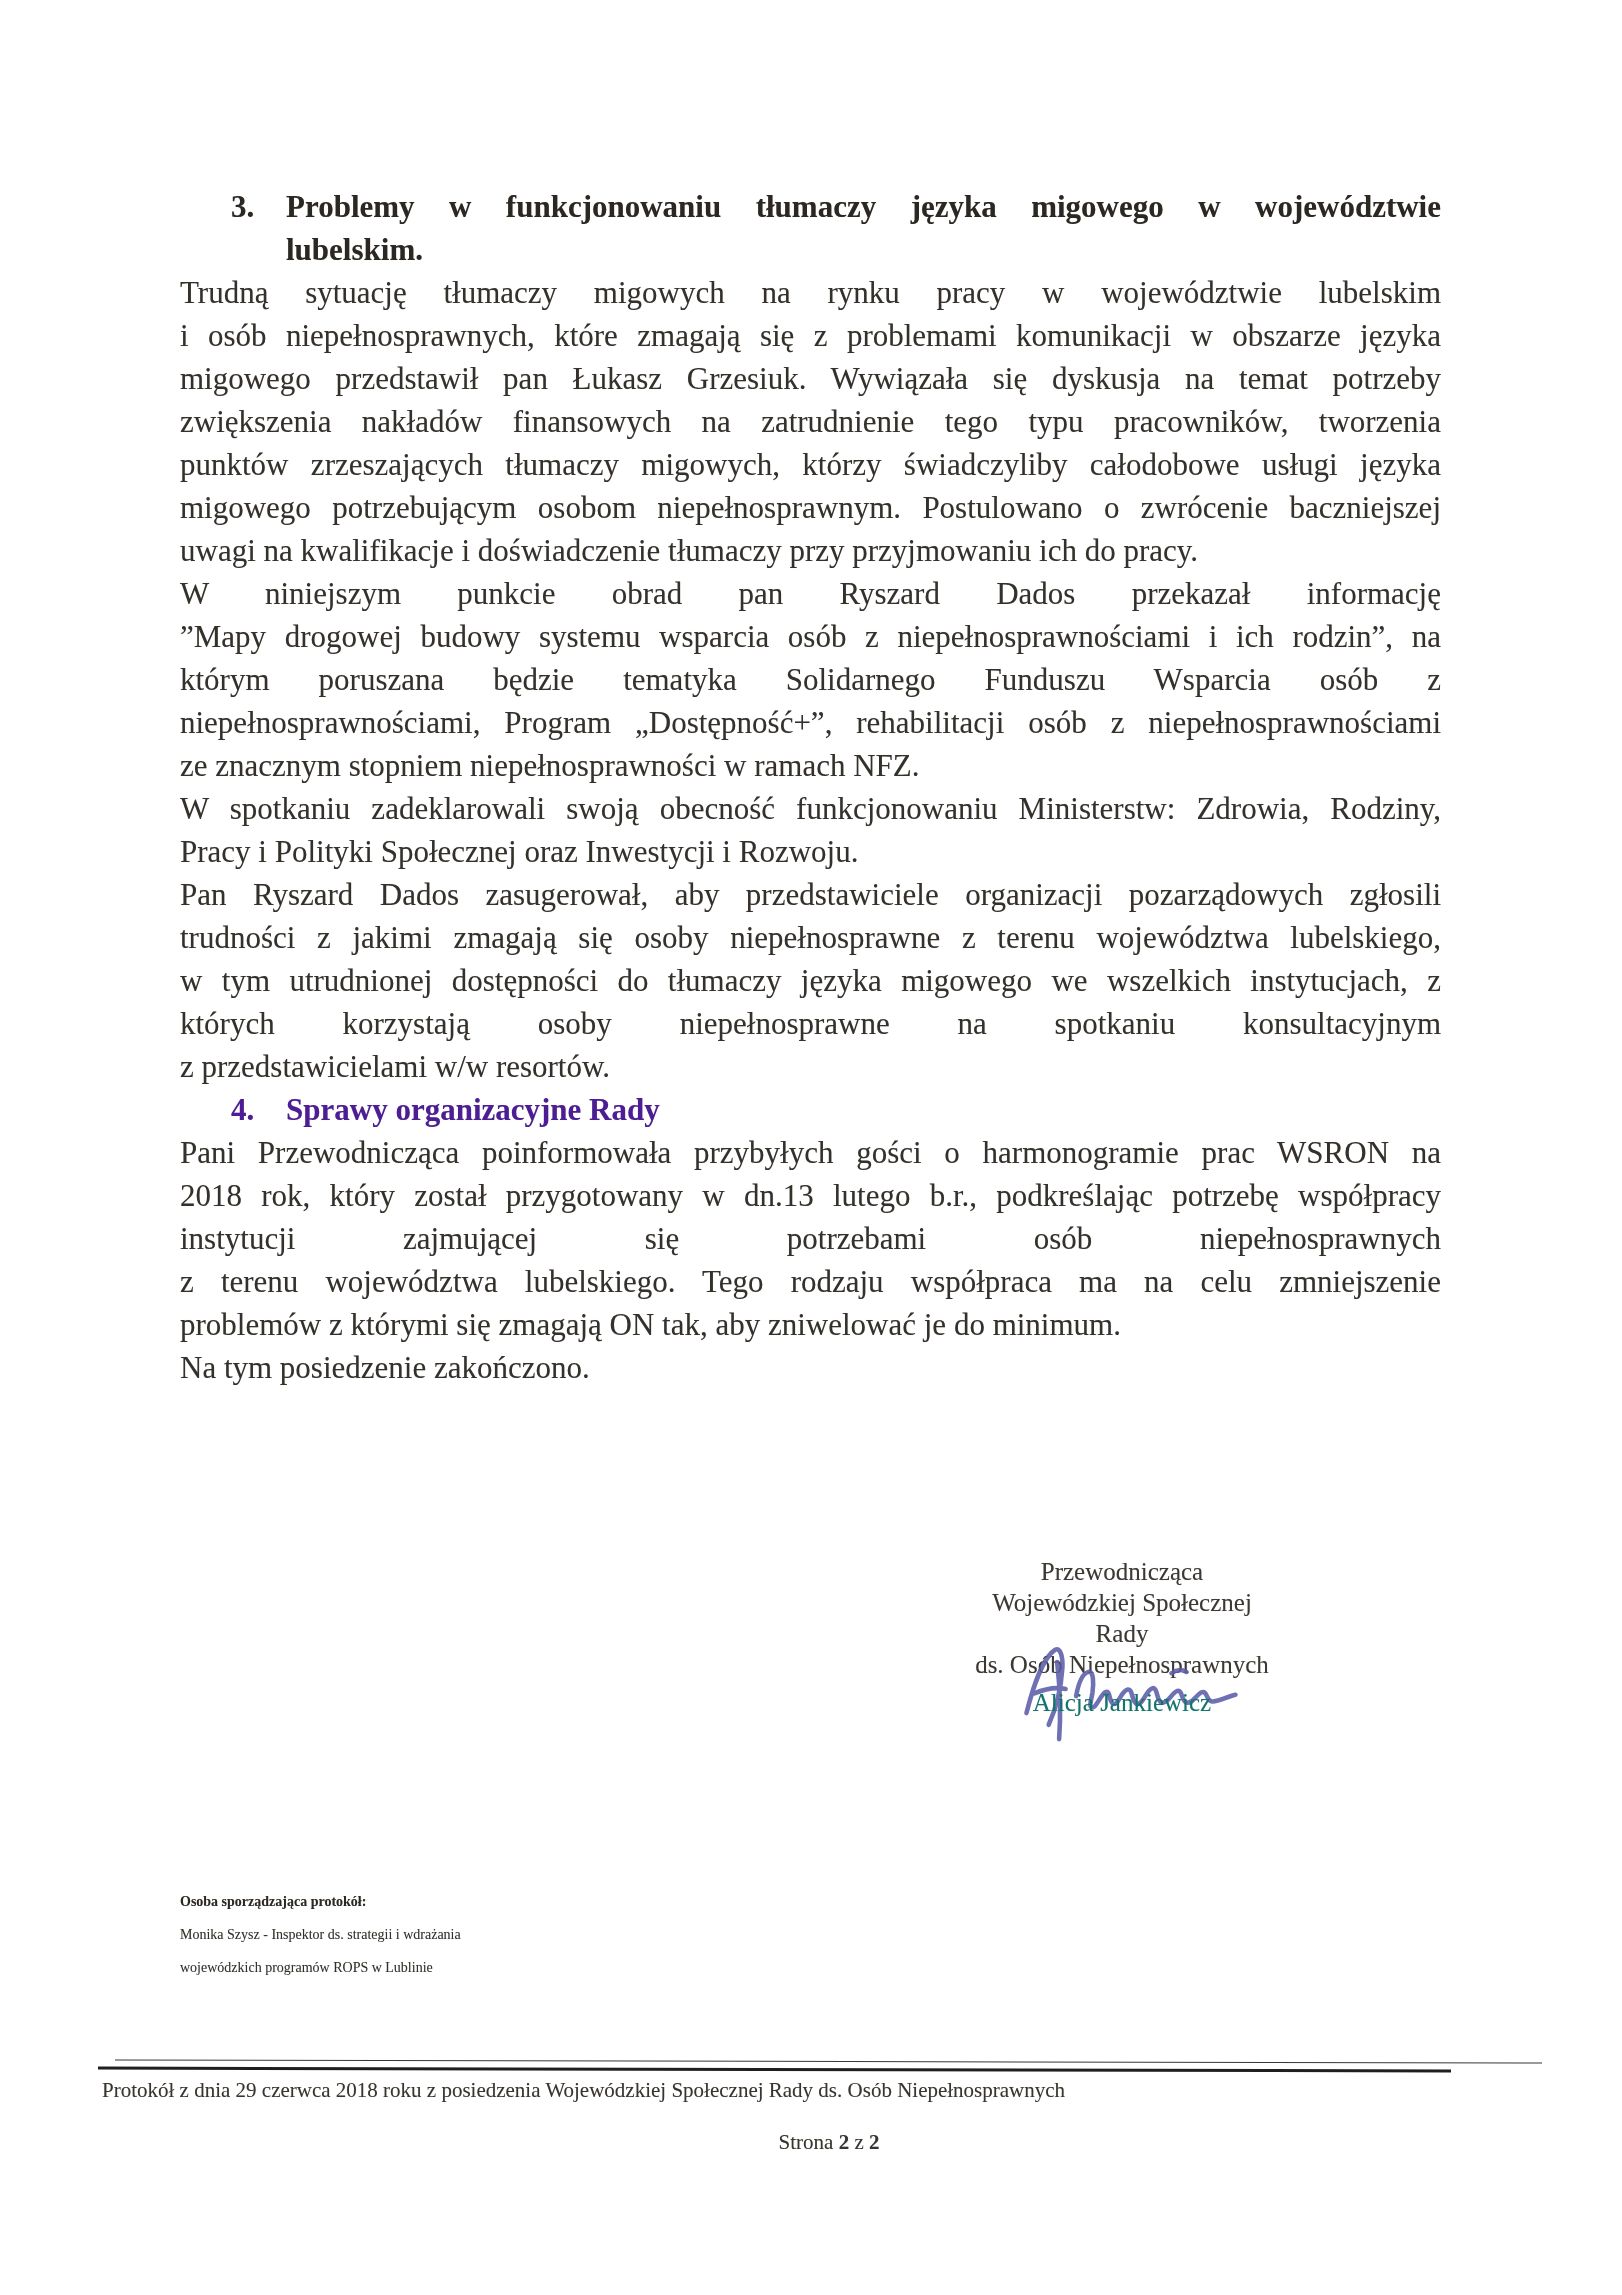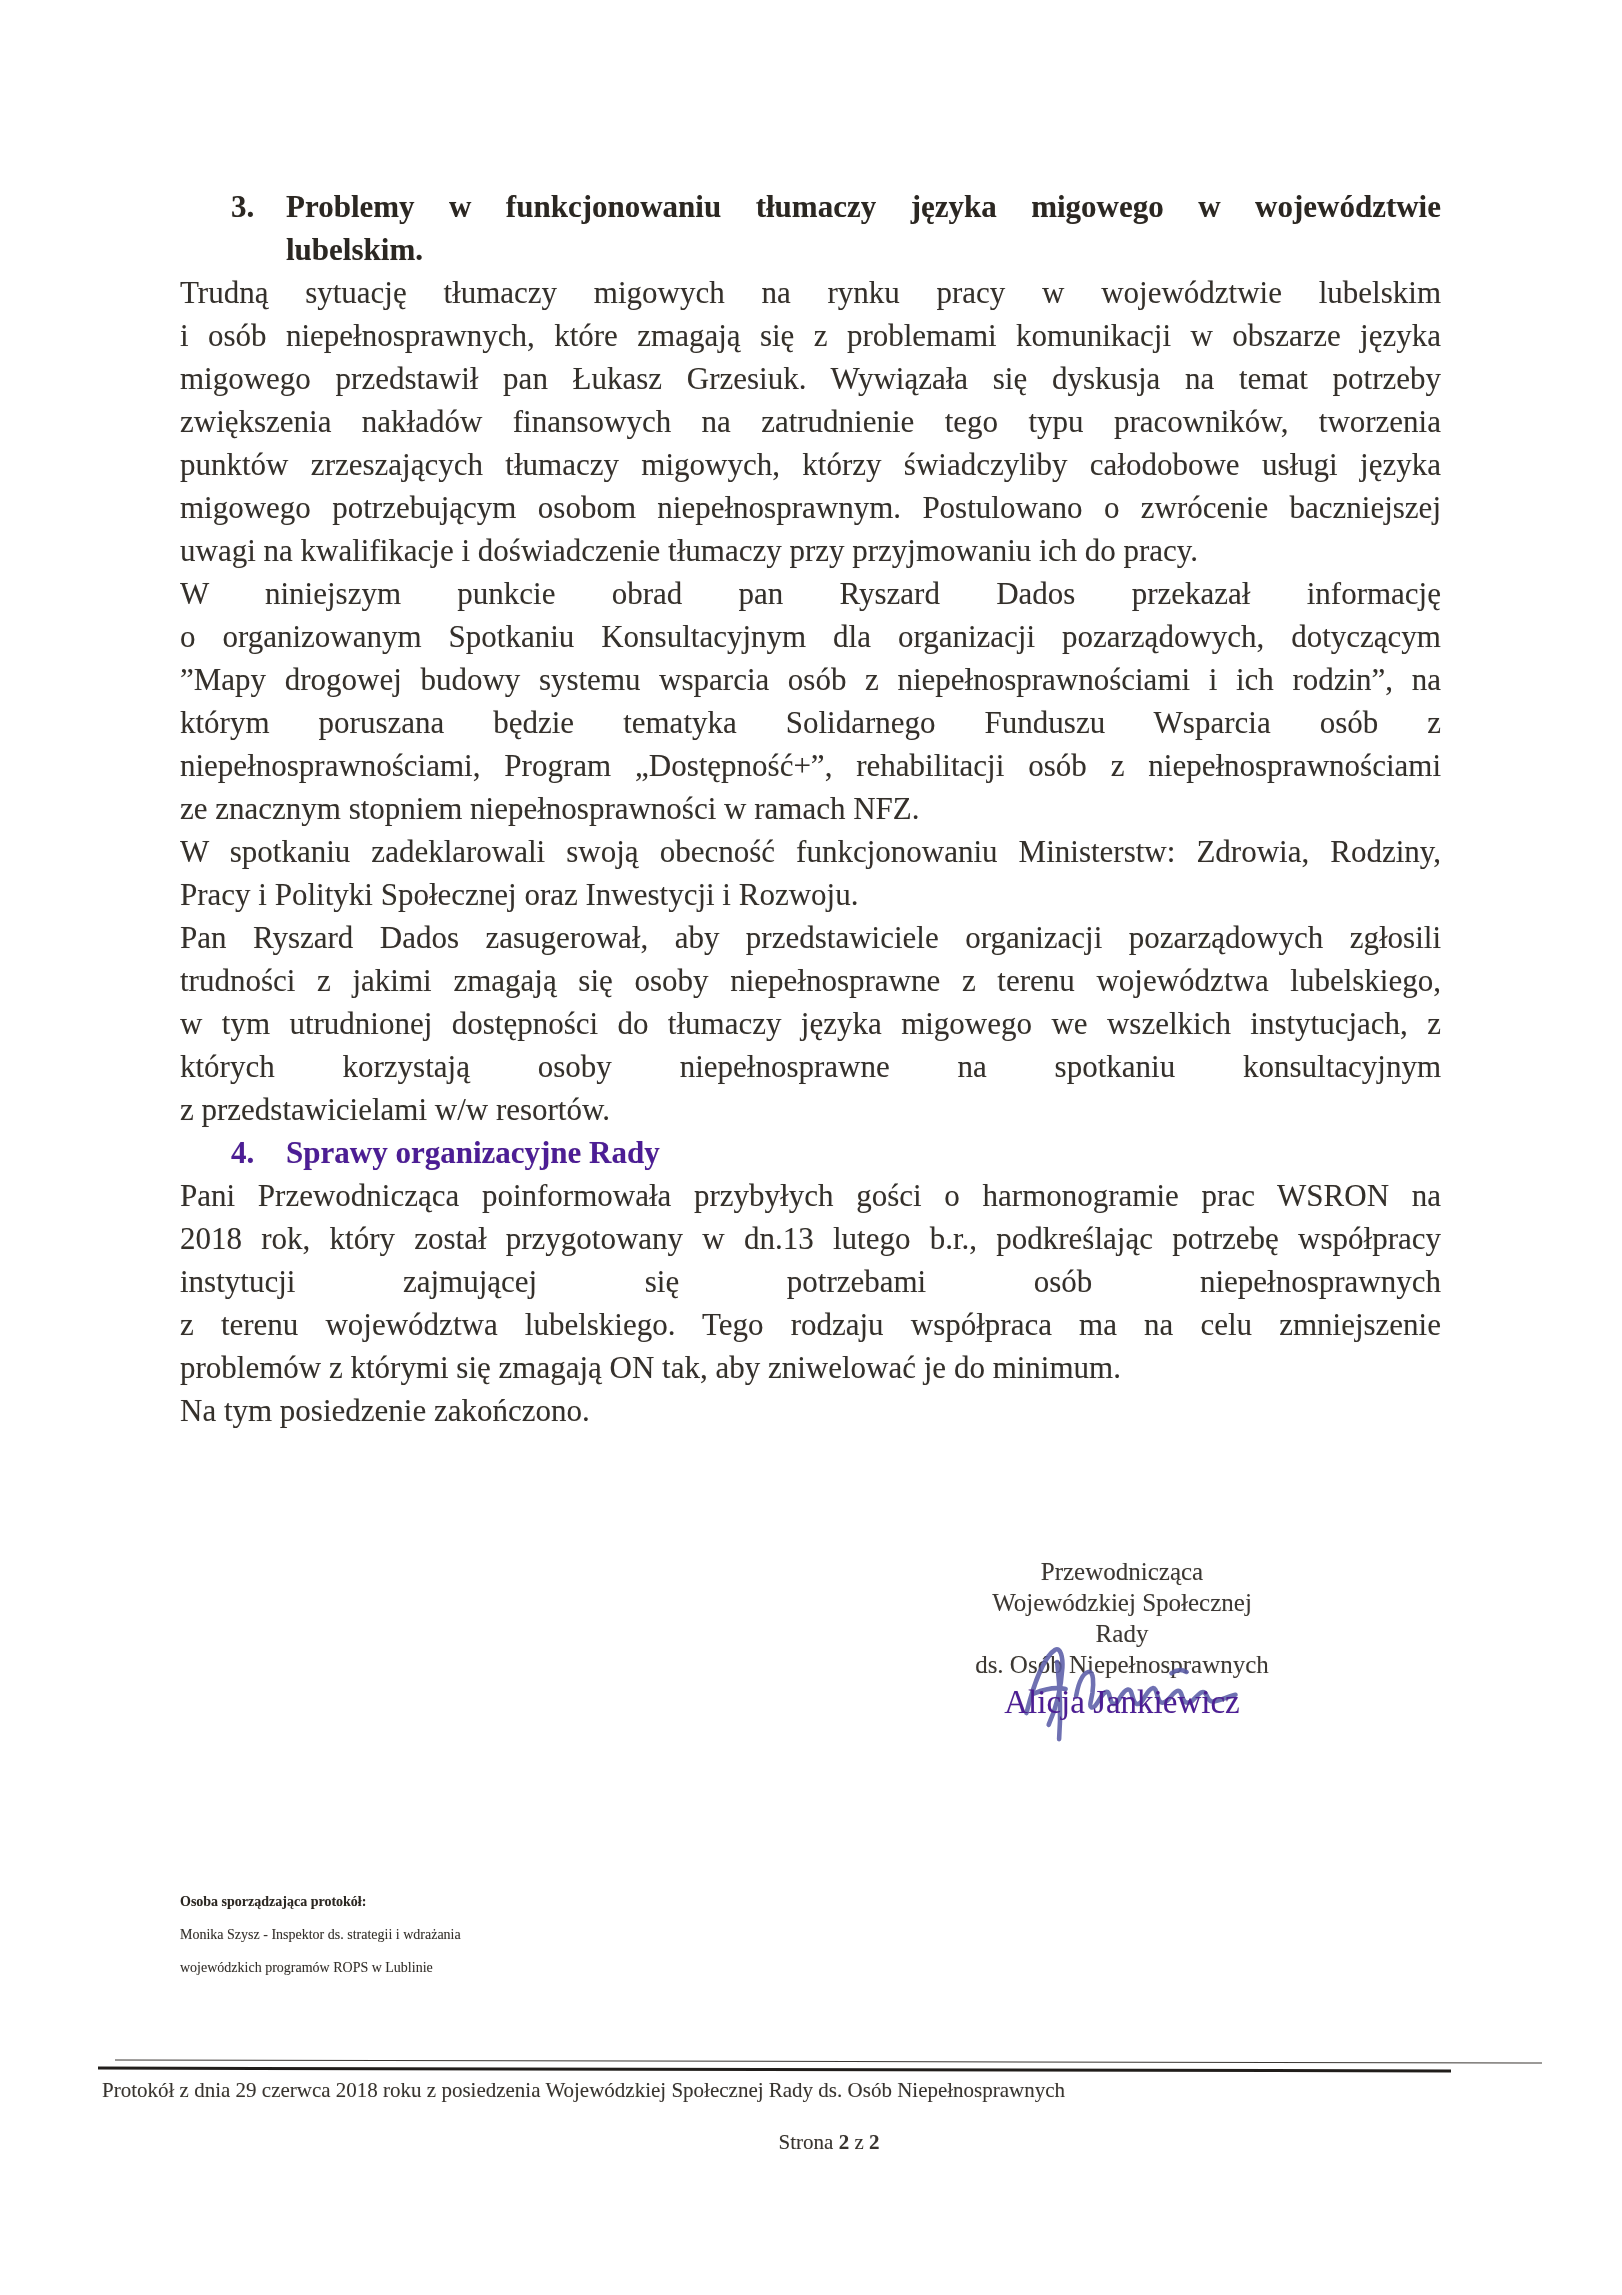--- a/index.html
+++ b/index.html
@@ -31,21 +31,21 @@
   .h-cont{font-weight:700;color:#2b2722;padding-left:106px;}
   .h-single{font-weight:700;color:#4c1d95;padding-left:51px;}
   .num{display:inline-block;width:55px;}
   
   .sig-block{
     position:absolute;left:965px;top:1556px;width:314px;
     text-align:center;font-size:25px;line-height:31px;color:#3c3833;
   }
   .sig-name{
     position:absolute;left:965px;top:1688px;width:314px;
-    text-align:center;font-size:33px;line-height:29px;color:#4c1d95;
+    text-align:center;font-size:25px;line-height:29px;color:#0f766e;
   }
   .sig-scribble{
     position:absolute;left:1016px;top:1632px;width:243px;height:119px;
     pointer-events:none;
   }
   
   .preparer{
     position:absolute;left:180px;top:1885px;width:785px;
     font-size:14px;line-height:33px;color:#34302b;
   }
@@ -79,21 +79,20 @@
   <div class="line h-first"><span class="num">3.</span><span>Problemy w funkcjonowaniu tłumaczy języka migowego w województwie</span></div>
       <div class="line h-cont"><span>lubelskim.</span></div>
       <div class="line just"><span>Trudną sytuację tłumaczy migowych na rynku pracy w województwie lubelskim</span></div>
       <div class="line just"><span>i osób niepełnosprawnych, które zmagają się z problemami komunikacji w obszarze języka</span></div>
       <div class="line just"><span>migowego przedstawił pan Łukasz Grzesiuk. Wywiązała się dyskusja na temat potrzeby</span></div>
       <div class="line just"><span>zwiększenia nakładów finansowych na zatrudnienie tego typu pracowników, tworzenia</span></div>
       <div class="line just"><span>punktów zrzeszających tłumaczy migowych, którzy świadczyliby całodobowe usługi języka</span></div>
       <div class="line just"><span>migowego potrzebującym osobom niepełnosprawnym. Postulowano o zwrócenie baczniejszej</span></div>
       <div class="line plain"><span>uwagi na kwalifikacje i doświadczenie tłumaczy przy przyjmowaniu ich do pracy.</span></div>
       <div class="line just"><span>W niniejszym punkcie obrad pan Ryszard Dados przekazał informację</span></div>
-      <div class="line just"><span>o organizowanym Spotkaniu Konsultacyjnym dla organizacji pozarządowych, dotyczącym</span></div>
       <div class="line just"><span>”Mapy drogowej budowy systemu wsparcia osób z niepełnosprawnościami i ich rodzin”, na</span></div>
       <div class="line just"><span>którym poruszana będzie tematyka Solidarnego Funduszu Wsparcia osób z</span></div>
       <div class="line just"><span>niepełnosprawnościami, Program „Dostępność+”, rehabilitacji osób z niepełnosprawnościami</span></div>
       <div class="line plain"><span>ze znacznym stopniem niepełnosprawności w ramach NFZ.</span></div>
       <div class="line just"><span>W spotkaniu zadeklarowali swoją obecność funkcjonowaniu Ministerstw: Zdrowia, Rodziny,</span></div>
       <div class="line plain"><span>Pracy i Polityki Społecznej oraz Inwestycji i Rozwoju.</span></div>
       <div class="line just"><span>Pan Ryszard Dados zasugerował, aby przedstawiciele organizacji pozarządowych zgłosili</span></div>
       <div class="line just"><span>trudności z jakimi zmagają się osoby niepełnosprawne z terenu województwa lubelskiego,</span></div>
       <div class="line just"><span>w tym utrudnionej dostępności do tłumaczy języka migowego we wszelkich instytucjach, z</span></div>
       <div class="line just"><span>których korzystają osoby niepełnosprawne na spotkaniu konsultacyjnym</span></div>

